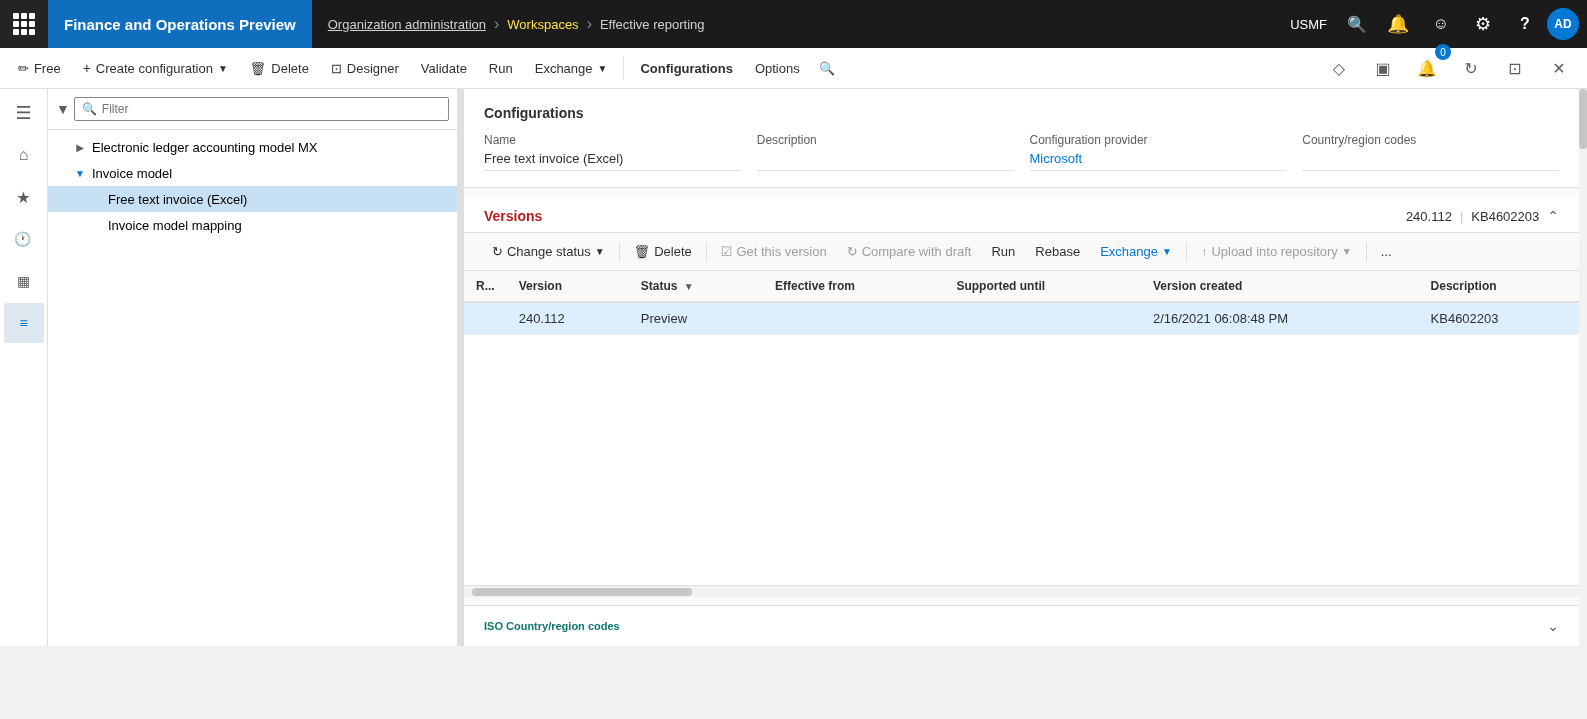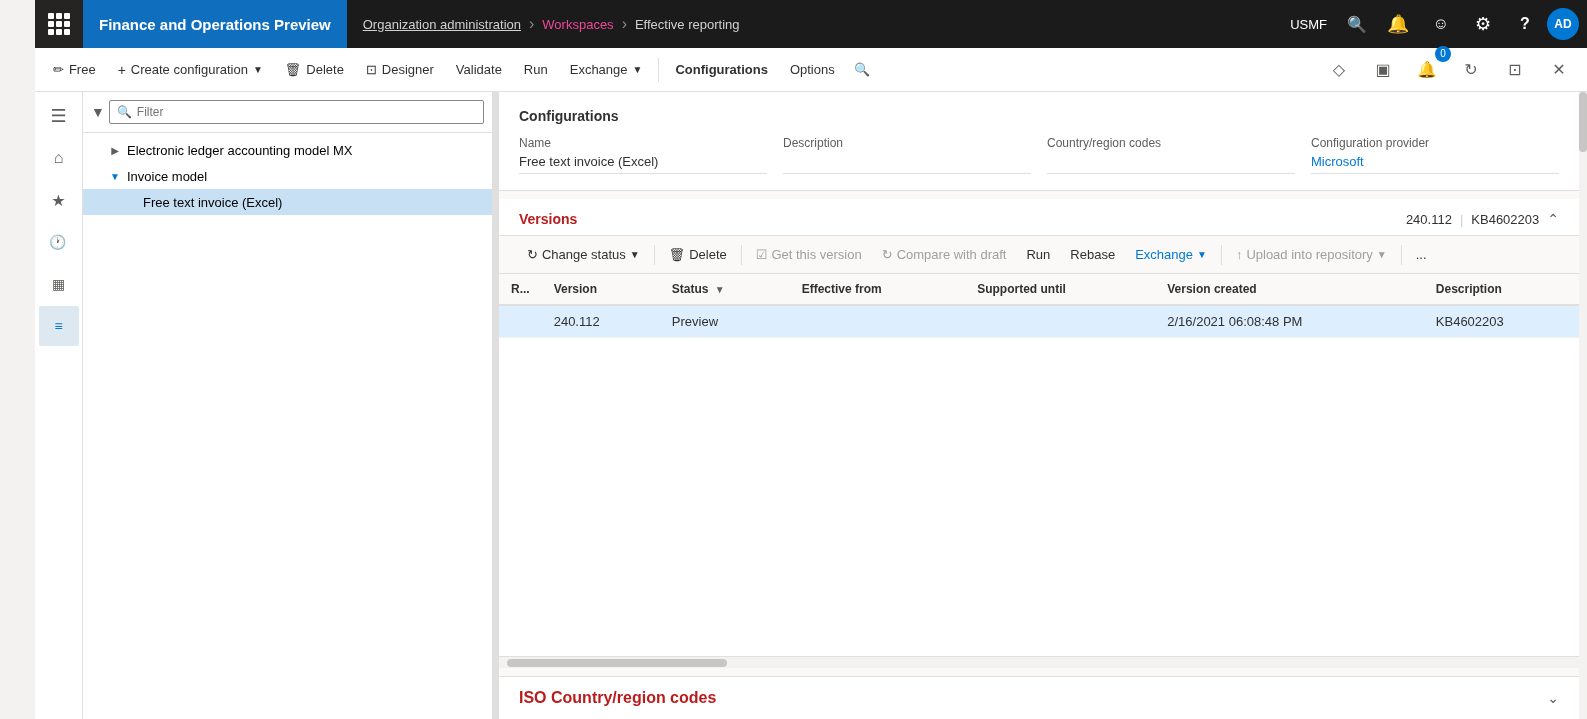--- a/index.html
+++ b/index.html
@@ -97,30 +97,30 @@
     tbody tr.selected-row { background: #ddeeff; }
     tbody td { padding: 8px 12px; font-size: 13px; color: #323130; border-bottom: 1px solid #f3f2f1; }
 
     
     .h-scroll { height: 12px; background: #f3f2f1; border-top: 1px solid #e1dfdd; display: flex; align-items: center; padding: 0 4px; }
     .h-scroll-thumb { height: 8px; width: 220px; background: #c8c6c4; border-radius: 4px; margin-left: 4px; }
 
     
     .iso-section { background: white; margin-top: 8px; border-top: 1px solid #e1dfdd; }
     .iso-header { display: flex; align-items: center; justify-content: space-between; padding: 12px 20px; cursor: pointer; }
-    .iso-title { font-size: 16px; font-weight: 600; color: #b91c1c; }
+    .iso-title { font-size: 11px; font-weight: 600; color: #0f766e; }
 
     
     .badge { background: #0078d4; color: white; border-radius: 50%; width: 16px; height: 16px; font-size: 10px; display: flex; align-items: center; justify-content: center; position: absolute; top: -4px; right: -4px; }
     .icon-wrapper { position: relative; display: inline-flex; }
   </style>
 </head>
 <body>
 
-<div style="display:flex; flex-direction:column; height:719px; width:1587px; overflow:hidden;padding-left:35px;">
+<div style="display:flex; flex-direction:column; height:646px; width:1587px; overflow:hidden;">
 
   <div class="top-bar">
     <div class="top-bar-grid">
       <div class="grid-icon">
         <span></span>
           <span></span>
           <span></span>
         <span></span>
           <span></span>
           <span></span>
@@ -128,21 +128,21 @@
           <span></span>
           <span></span>
       </div>
     </div>
     <div class="app-title">
       <span>Finance and Operations Preview</span>
     </div>
     <div class="nav-breadcrumb">
       <span style="color:#d0d0d0;cursor:pointer;text-decoration:underline;">Organization administration</span>
       <span style="color:#888;font-size:16px;">›</span>
-      <span style="color:#ec4899;cursor:pointer;">Workspaces</span>
+      <span style="color:#fde047;cursor:pointer;">Workspaces</span>
       <span style="color:#888;font-size:16px;">›</span>
       <span style="color:#d0d0d0;cursor:pointer;">Effective reporting</span>
     </div>
     <div class="top-bar-right">
       <span style="color:white;font-size:13px;padding:0 8px;">USMF</span>
       <div class="top-bar-icon" style="font-size:16px;">🔍</div>
       <div class="top-bar-icon">🔔</div>
       <div class="top-bar-icon" style="font-size:16px;">☺</div>
       <div class="top-bar-icon">⚙</div>
       <div class="top-bar-icon" style="font-size:16px;font-weight:bold;">?</div>
@@ -229,45 +229,49 @@
         <div class="tree-item indent1">
           <div class="expand" style="color:#0078d4;">▼</div>
           <span>Invoice model</span>
         </div>
 
         <div class="tree-item indent2 selected">
           <div class="expand"></div>
           <span>Free text invoice (Excel)</span>
         </div>
 
+        <div class="tree-item indent2">
+          <div class="expand"></div>
+          <span>Invoice model mapping</span>
+        </div>
       </div>
     </div>
 
     <div class="resize-handle" style="width:6px;background:#e1dfdd;cursor:col-resize;"></div>
 
     <div class="content-panel">
 
       <div class="config-section">
         <div class="config-title">Configurations</div>
         <div class="config-fields">
           <div class="field-group">
             <div class="field-label">Name</div>
             <div class="field-value">Free text invoice (Excel)</div>
           </div>
           <div class="field-group">
             <div class="field-label">Description</div>
             <div class="field-value" style="min-height:18px;">&nbsp;</div>
           </div>
           <div class="field-group">
+            <div class="field-label">Configuration provider</div>
+            <div class="field-value link">Microsoft</div>
+          </div>
+          <div class="field-group">
             <div class="field-label">Country/region codes</div>
             <div class="field-value" style="min-height:18px;">&nbsp;</div>
-          </div>
-          <div class="field-group">
-            <div class="field-label">Configuration provider</div>
-            <div class="field-value link">Microsoft</div>
           </div>
         </div>
       </div>
 
       <div class="versions-section">
         <div class="versions-header">
           <div class="versions-title">Versions</div>
           <div class="versions-meta">
             <span class="version-num">240.112</span>
             <span style="color:#ccc;">|</span>

